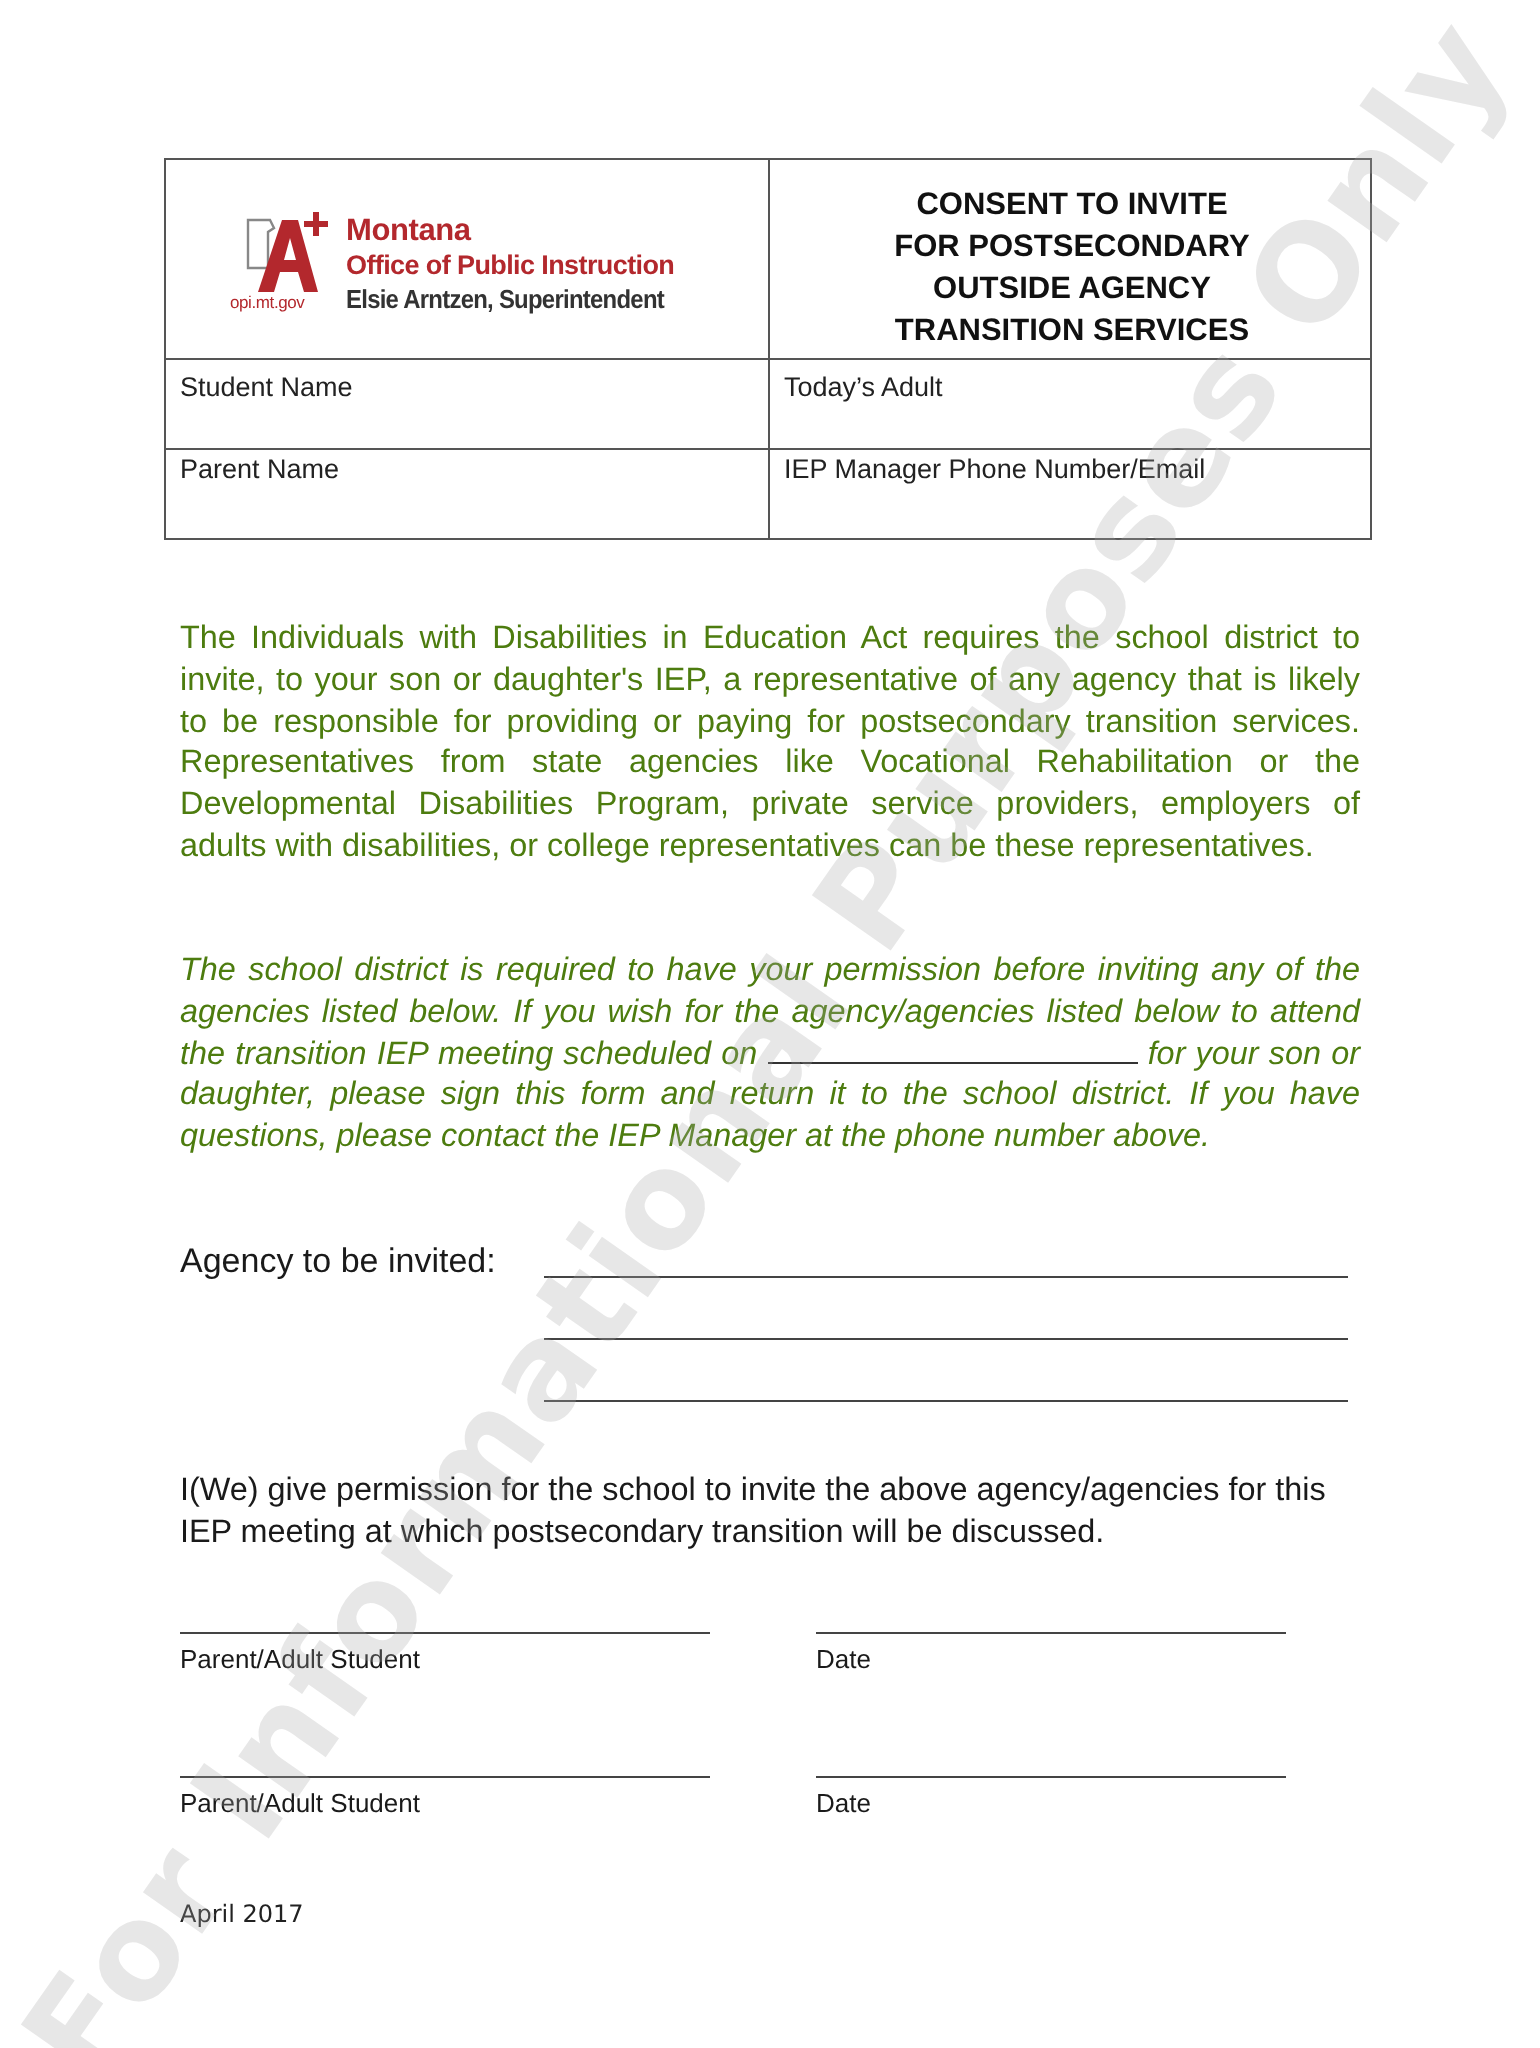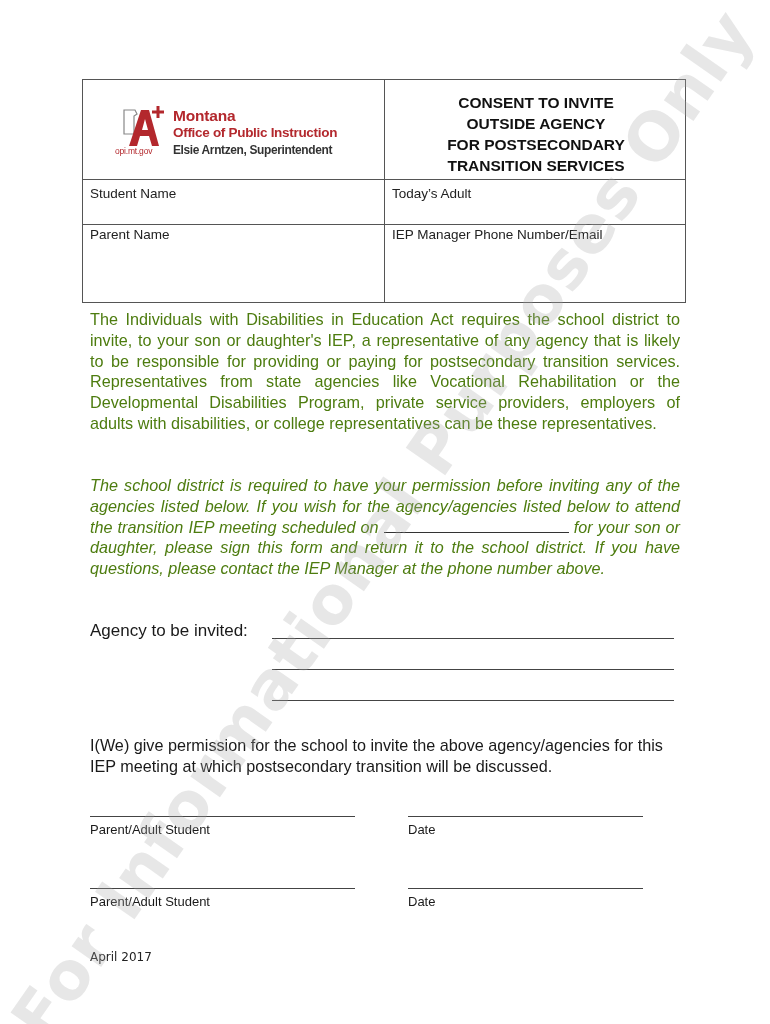--- a/index.html
+++ b/index.html
@@ -4,21 +4,21 @@
   <style>
     html, body { margin: 0; padding: 0; background: #ffffff; }
     body {
       width: 770px; height: 1024px; position: relative; overflow: hidden;
       font-family: "Liberation Sans", sans-serif; color: #1a1a1a;
     }
     .page { position: absolute; left: 0; top: 0; width: 770px; height: 1024px; }
 
     
     .hdr-table {
-      position: absolute; left: 82px; top: 79px; width: 604px; height: 224px;
+      position: absolute; left: 82px; top: 79px; width: 604px; height: 191px;
       border: 1.5px solid #555; box-sizing: border-box;
     }
     .hdr-table .vline { position: absolute; left: 301px; top: 0; bottom: 0; border-left: 1.5px solid #555; }
     .hdr-table .hline { position: absolute; left: 0; right: 0; border-top: 1.2px solid #555; }
     .hdr-table .hline.r1 { top: 99px; }
     .hdr-table .hline.r2 { top: 144px; }
 
     .logo { position: absolute; left: 32px; top: 22px; width: 240px; height: 60px; }
     .logo .aplus { position: absolute; left: 6px; top: 2px; width: 48px; height: 44px; }
     .logo .l1 { position: absolute; left: 58px; top: 5px; font-size: 15.5px; font-weight: bold; color: #b3282d; letter-spacing: -0.2px; }
@@ -76,22 +76,22 @@
         <path d="M37 2 L37 14 M31 8 L43 8" stroke="#b3282d" stroke-width="3"></path>
       </svg>
       <div class="l1">Montana</div>
       <div class="l2">Office of Public Instruction</div>
       <div class="l3">Elsie Arntzen, Superintendent</div>
       <div class="url">opi.mt.gov</div>
     </div>
 
     <div class="title">
       <div>CONSENT TO INVITE</div>
+      <div>FOR POSTSECONDARY</div>
       <div>OUTSIDE AGENCY</div>
-      <div>FOR POSTSECONDARY</div>
       <div>TRANSITION SERVICES</div>
     </div>
 
     <div class="cell-label" style="left:7px; top:106px;">Student Name</div>
     <div class="cell-label" style="left:309px; top:106px;">Today’s Adult</div>
     <div class="cell-label" style="left:7px; top:147px;">Parent Name</div>
     <div class="cell-label" style="left:309px; top:147px;">IEP Manager Phone Number/Email</div>
   </div>
 
   <p class="para p1">The Individuals with Disabilities in Education Act requires the school district to invite, to your son or daughter's IEP, a representative of any agency that is likely to be responsible for providing or paying for postsecondary transition services. Representatives from state agencies like Vocational Rehabilitation or the Developmental Disabilities Program, private service providers, employers of adults with disabilities, or college representatives can be these representatives.</p>

